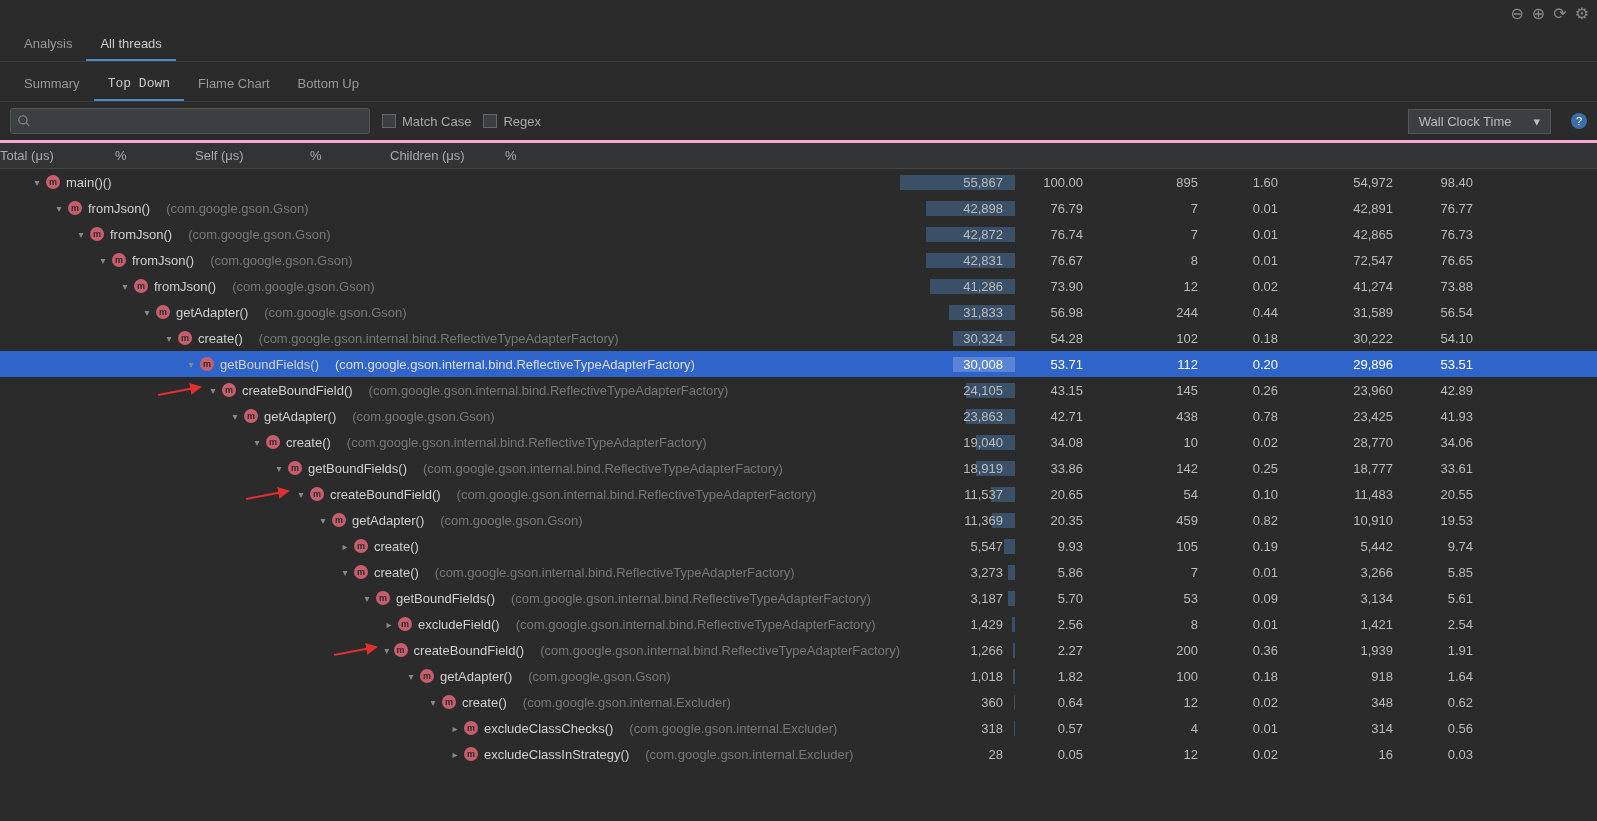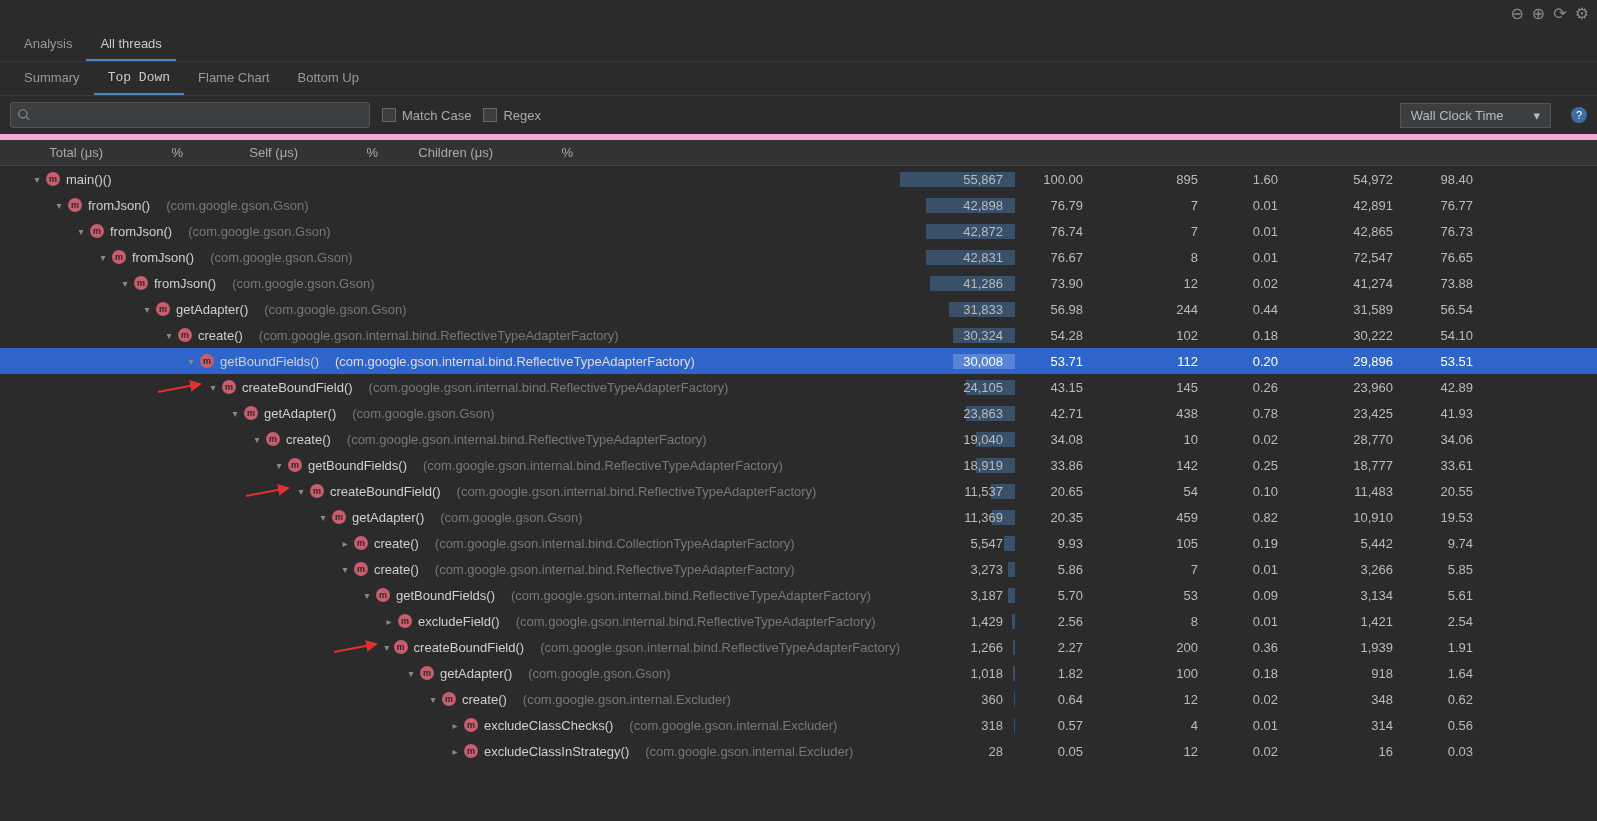--- a/index.html
+++ b/index.html
@@ -3,32 +3,32 @@
 <meta charset="utf-8">
 <style>
 * { margin:0; padding:0; box-sizing:border-box; font-family:"Segoe UI",Arial,sans-serif; }
 body { background:#2b2b2b; color:#bbb; font-size:13px; width:1597px; height:821px; overflow:hidden; position:relative; }
 .top-icons { position:absolute; top:4px; right:8px; display:flex; gap:8px; color:#888; }
 .top-icons span { font-size:16px; cursor:pointer; }
 .tabs-1 { display:flex; border-bottom:1px solid #3a3a3a; padding:0 10px; margin-top:28px; }
 .tabs-1 .tab { padding:8px 14px; color:#999; cursor:pointer; }
 .tabs-1 .tab.active { color:#ccc; border-bottom:2px solid #4a88c7; }
 .tabs-2 { display:flex; border-bottom:1px solid #3a3a3a; padding:0 10px; }
-.tabs-2 .tab { padding:8px 14px; color:#999; cursor:pointer; }
+.tabs-2 .tab { padding:8px 14px; color:#999; cursor:pointer;margin-top:6px; }
 .tabs-2 .tab.active { color:#ccc; border-bottom:2px solid #4a88c7;font-family:Liberation Mono, monospace; }
-.filter-row { display:flex; align-items:center; padding:6px 10px; gap:12px; border-bottom:6px solid #f9a8d4; }
+.filter-row { display:flex; align-items:center; padding:6px 10px; gap:12px; border-bottom:3px solid #f9a8d4; }
 .search-box { display:flex; align-items:center; background:#3c3f41; border:1px solid #555; border-radius:3px; width:360px; height:26px; padding:0 6px; }
 .search-box svg { width:14px; height:14px; fill:#888; }
 .chk { display:flex; align-items:center; gap:6px; color:#aaa; cursor:pointer; }
 .chk-box { width:14px; height:14px; border:1px solid #666; background:#3c3f41; }
-.time-select { margin-left:auto; display:flex; align-items:center; background:#3c3f41; border:1px solid #555; padding:4px 10px; gap:30px; cursor:pointer; }
+.time-select { margin-left:auto; display:flex; align-items:center; background:#3c3f41; border:1px solid #555; padding:4px 10px; gap:22px; cursor:pointer; }
 .help-icon { width:16px; height:16px; border-radius:50%; background:#3b6ea5; color:#fff; display:flex; align-items:center; justify-content:center; font-size:11px; margin-left:8px; }
 .header-row { display:flex; background:#313335; border-bottom:1px solid #444; height:26px; align-items:center; }
 .header-row .h-name { flex:0 0 900px; padding-left:12px; color:#aaa; }
-.header-row .h-col { text-align:right; padding-right:12px; color:#aaa; }
+.header-row .h-col { text-align:left; padding-right:12px; color:#aaa; }
 .c-total { flex:0 0 115px; } .c-pct1 { flex:0 0 80px; } .c-self { flex:0 0 115px; } .c-pct2 { flex:0 0 80px; } .c-child { flex:0 0 115px; } .c-pct3 { flex:0 0 80px; }
 .tree { overflow-y:auto; height:640px; }
 .row { display:flex; height:26px; align-items:center; position:relative; }
 .row.selected { background:#2f65ca; color:#fff; }
 .row.selected .pkg { color:#ddd; }
 .name-cell { flex:0 0 900px; display:flex; align-items:center; overflow:hidden; white-space:nowrap; }
 .chev { display:inline-flex; width:14px; justify-content:center; color:#888; cursor:pointer; font-size:10px; margin-right:2px; }
 .m-icon { width:14px; height:14px; border-radius:50%; background:#c75e6e; color:#2b2b2b; display:inline-flex; align-items:center; justify-content:center; font-size:9px; font-weight:bold; margin-right:6px; flex-shrink:0; }
 .method { color:#d0d0d0; }
 .pkg { color:#787878; margin-left:16px; }
@@ -300,21 +300,20 @@
       <div class="num-cell c-self"><span class="num-txt">459</span></div>
       <div class="num-cell c-pct2"><span class="num-txt">0.82</span></div>
       <div class="num-cell c-child"><span class="num-txt">10,910</span></div>
       <div class="num-cell c-pct3"><span class="num-txt">19.53</span></div>
     </div>
     <div class="row">
       <div class="name-cell" style="padding-left: 338px;">
         <span class="chev">▸</span>
         <span class="m-icon">m</span>
         <span class="method">create()</span>
-        <span class="pkg"> (com.google.gson.internal.bind.CollectionTypeAdapterFactory)</span>
       </div>
       <div class="num-cell c-total"><div class="bar-bg" style="width: 10%;"></div><span class="num-txt">5,547</span></div>
       <div class="num-cell c-pct1"><span class="num-txt">9.93</span></div>
       <div class="num-cell c-self"><span class="num-txt">105</span></div>
       <div class="num-cell c-pct2"><span class="num-txt">0.19</span></div>
       <div class="num-cell c-child"><span class="num-txt">5,442</span></div>
       <div class="num-cell c-pct3"><span class="num-txt">9.74</span></div>
     </div>
     <div class="row">
       <div class="name-cell" style="padding-left: 338px;">

